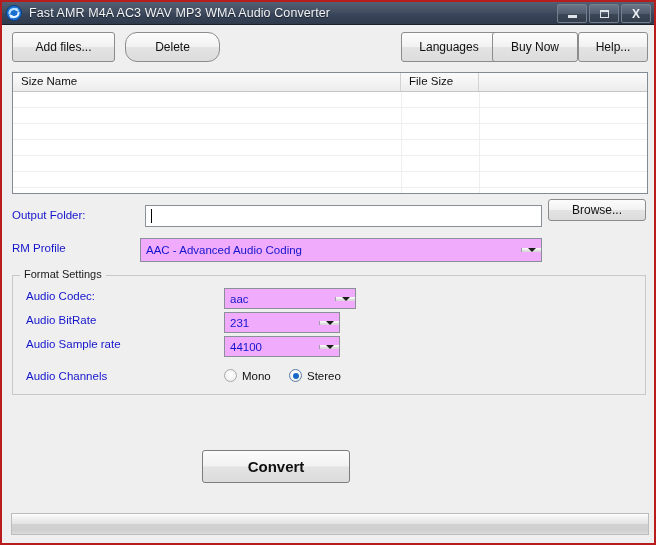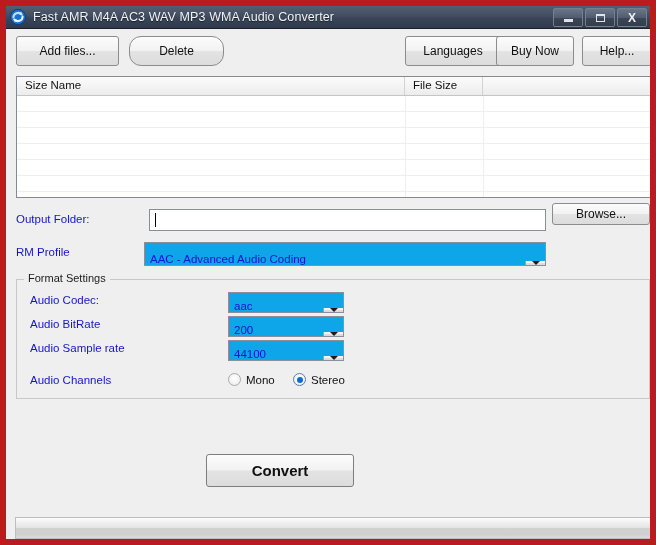--- a/index.html
+++ b/index.html
@@ -9,21 +9,21 @@
   }
   body {
     font-family: "Liberation Sans", sans-serif;
   }
   .window {
     position: relative;
     width: 656px;
     height: 545px;
     box-sizing: border-box;
     background: #efefef;
-    border: 6px solid #b91c1c;
+    border: 2px solid #b91c1c;
     overflow: hidden;
   }
   
   .titlebar {
     position: relative;
     height: 22px;
     background: linear-gradient(to bottom, #535f72 0%, #424e60 45%, #39455a 55%, #2f3a4b 100%);
     display: flex;
     align-items: center;
     border-bottom: 1px solid #1b2029;
@@ -102,21 +102,21 @@
     position: absolute;
     left: 0;
     top: 22px;
     width: 656px;
     height: 46px;
   }
   .toolbar .btn { position: absolute; height: 30px; top: 8px; }
   #btn-add    { left: 10px;  width: 103px; }
   #btn-delete { left: 123px; width: 95px; border-radius: 12px;  }
   #btn-lang   { left: 399px; width: 96px; text-align: right;  }
-  #btn-buy    { left: 490px; width: 78px;  }
+  #btn-buy    { left: 490px; width: 86px;  }
   #btn-help   { left: 576px; width: 70px;  }
   
   .filelist {
     position: absolute;
     left: 10px;
     top: 70px;
     width: 636px;
     height: 122px;
     background: #ffffff;
     border: 1px solid #848a94;
@@ -186,25 +186,25 @@
     height: 14px;
     background: #000;
     margin-left: 1px;
   }
   #btn-browse {
     position: absolute;
     left: 546px; top: 197px; width: 98px; height: 22px;
   }
   .combo {
     position: absolute;
-    background: #0ea5e9;
+    background: #f0abfc;
     border: 1px solid #8a8f99;
     box-sizing: border-box;
     display: flex;
-    align-items: flex-end;
+    align-items: center;
   }
   .combo-value {
     flex: 1 1 auto;
     font-size: 11.5px;
     color: #1414cc;
     padding-left: 5px;
     display: flex;
     align-items: center;
     overflow: hidden;
     white-space: nowrap;
@@ -240,21 +240,21 @@
     left: 18px; top: 266px;
     background: #efefef;
     padding: 0 4px;
     font-size: 11px;
     color: #1a1a1a;
   }
   #lbl-codec   { left: 24px; top: 288px; }
   #lbl-bitrate { left: 24px; top: 312px; }
   #lbl-srate   { left: 24px; top: 336px; }
   #lbl-chan    { left: 24px; top: 368px; }
-  #combo-codec   { left: 222px; top: 286px; width: 116px; height: 21px; }
+  #combo-codec   { left: 222px; top: 286px; width: 132px; height: 21px; }
   #combo-bitrate { left: 222px; top: 310px; width: 116px; height: 21px; }
   #combo-srate   { left: 222px; top: 334px; width: 116px; height: 21px; }
   .radio-wrap {
     position: absolute;
     display: flex;
     align-items: center;
     font-size: 11.5px;
     color: #101010;
   }
   #radio-mono   { left: 222px; top: 367px; }
@@ -379,21 +379,21 @@
   <div class="lbl-blue" id="lbl-codec">Audio Codec:</div>
   <div class="combo" id="combo-codec">
     <div class="combo-value">aac</div>
     <div class="combo-arrow">
       <span class="arrow-down"></span>
     </div>
   </div>
 
   <div class="lbl-blue" id="lbl-bitrate">Audio BitRate</div>
   <div class="combo" id="combo-bitrate">
-    <div class="combo-value">200</div>
+    <div class="combo-value">231</div>
     <div class="combo-arrow">
       <span class="arrow-down"></span>
     </div>
   </div>
 
   <div class="lbl-blue" id="lbl-srate">Audio Sample rate</div>
   <div class="combo" id="combo-srate">
     <div class="combo-value">44100</div>
     <div class="combo-arrow">
       <span class="arrow-down"></span>

